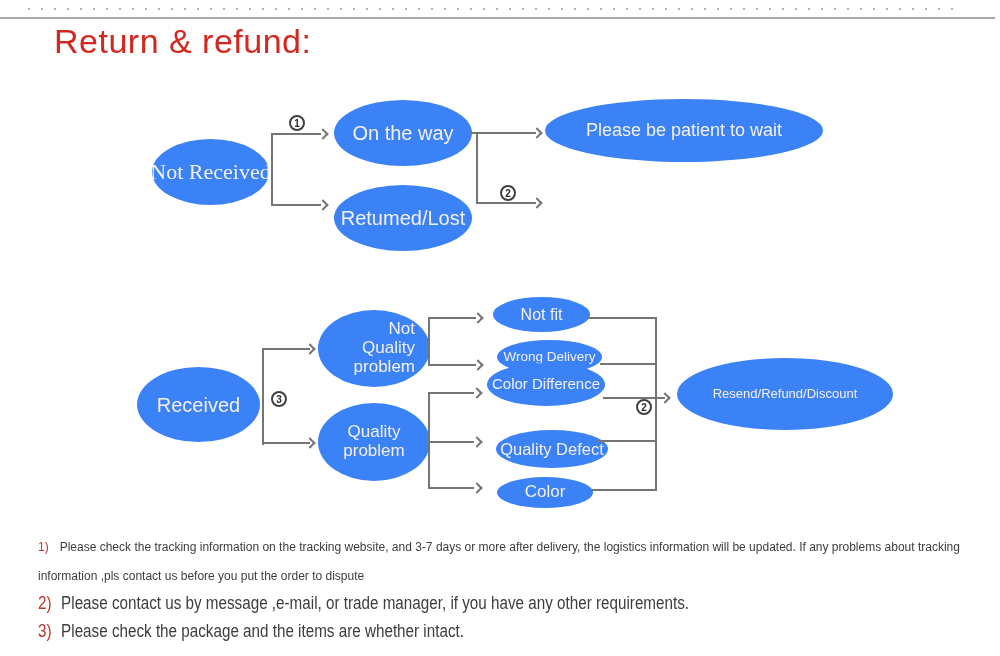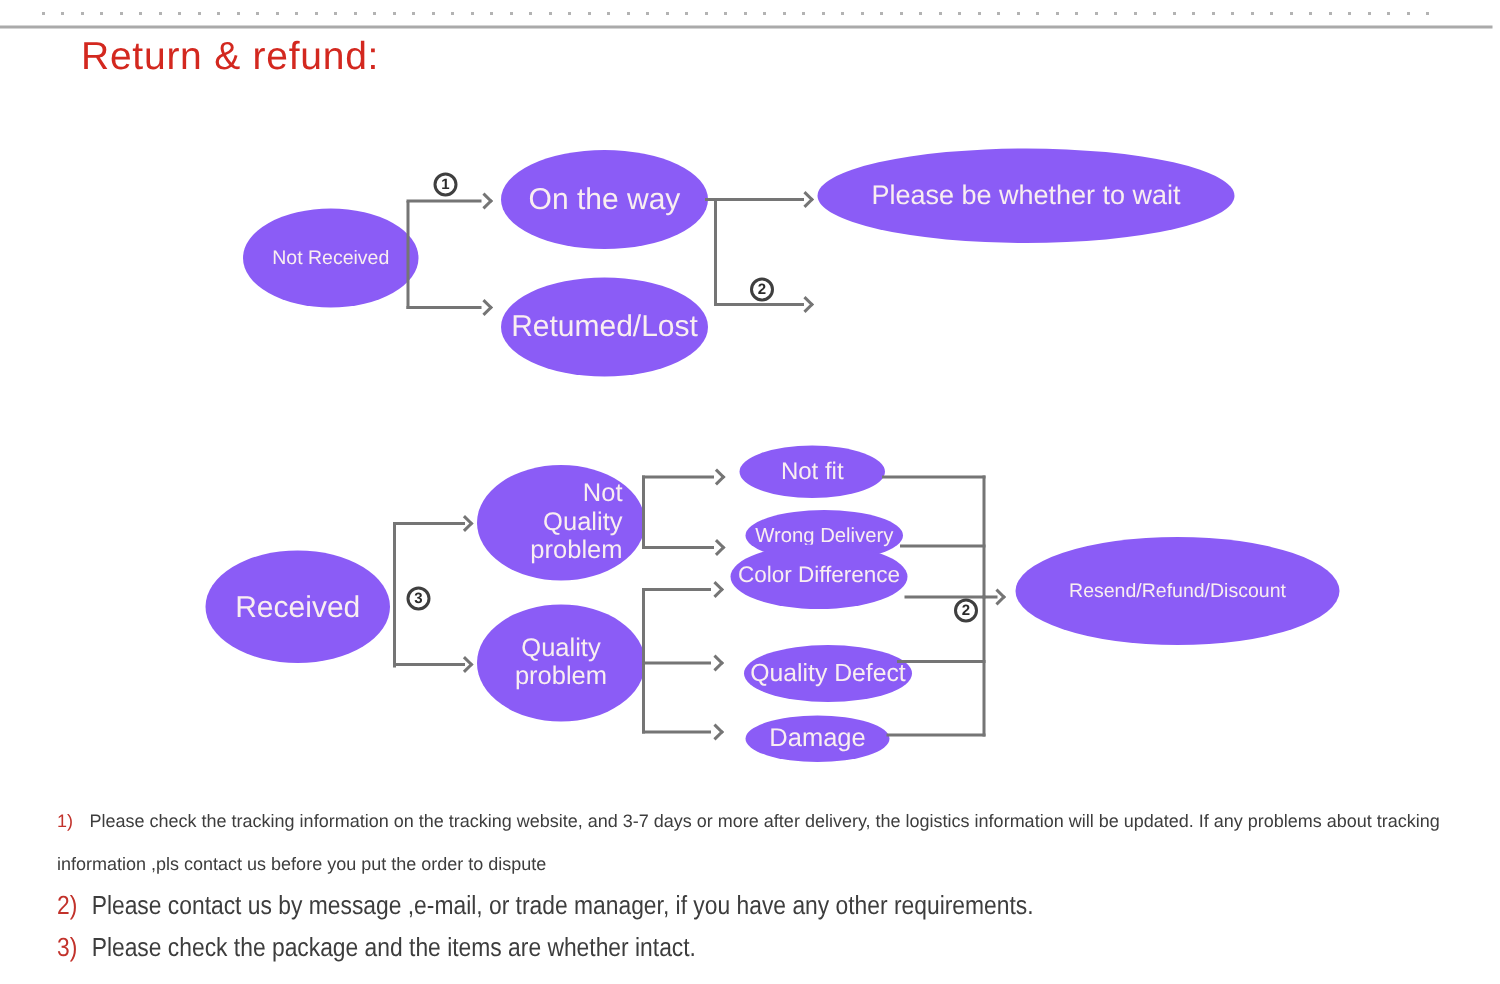--- a/index.html
+++ b/index.html
@@ -7,25 +7,25 @@
     position:relative;width:1000px;height:656px;background:#ffffff;
     font-family:"Liberation Sans",sans-serif;overflow:hidden;
   }
   .layer{position:absolute;inset:0;}
   .dotted-rule{
     position:absolute;height:2px;
     background:repeating-linear-gradient(90deg,#b3b3b3 0 2px,transparent 2px 13px);
   }
   .solid-rule{position:absolute;height:2px;background:#aaaaaa;}
   .page-title{
-    position:absolute;left:54px;top:22px;font-size:26px;font-weight:400;
+    position:absolute;left:54px;top:22px;font-size:34px;font-weight:400;
     color:#d3281f;letter-spacing:0.5px;white-space:nowrap;
   }
   .ellipse{
-    position:absolute;border-radius:50%;background:#8b5cf6;
+    position:absolute;border-radius:50%;background:#3b82f6;
     color:rgba(255,246,240,0.95);display:flex;align-items:center;justify-content:center;
     text-align:center;box-sizing:border-box;padding:0 10px;line-height:1.1;
   }
   .nowrap{white-space:nowrap;}
   .hl{position:absolute;height:2px;background:#757575;}
   .vl{position:absolute;width:2px;background:#757575;}
   .ah{
     position:absolute;width:8px;height:8px;
     border-top:2px solid #757575;border-right:2px solid #757575;
     transform:rotate(45deg);box-sizing:border-box;
@@ -47,40 +47,40 @@
 
 <div class="canvas">
 
   <div class="dotted-rule" style="left:28px;top:8px;width:928px;"></div>
   <div class="solid-rule" style="left:0;top:17px;width:995px;"></div>
 
   <div class="page-title">Return &amp; refund:</div>
 
   <div class="layer">
 
-    <div class="ellipse nowrap" style="left:162px;top:139px;width:117px;height:66px;font-size:13px;">Not Received</div>
+    <div class="ellipse nowrap" style="left:152px;top:139px;width:117px;height:66px;font-size:22px;font-family:Liberation Serif, serif;">Not Received</div>
 
     <div class="vl" style="left:271px;top:134px;height:72px;"></div>
     <div class="hl" style="left:271px;top:133px;width:50px;"></div>
     <div class="ah" style="left:319px;top:130px;"></div>
     <div class="hl" style="left:271px;top:204px;width:50px;"></div>
     <div class="ah" style="left:319px;top:201px;"></div>
     <div class="stepnum" style="left:289px;top:115px;">1</div>
 
     <div class="ellipse nowrap" style="left:334px;top:100px;width:138px;height:66px;font-size:20px;">On the way</div>
     <div class="ellipse nowrap" style="left:334px;top:185px;width:138px;height:66px;font-size:20px;">Retumed/Lost</div>
 
     <div class="hl" style="left:470px;top:132px;width:66px;"></div>
     <div class="ah" style="left:533px;top:129px;"></div>
     <div class="vl" style="left:476px;top:132px;height:72px;"></div>
     <div class="hl" style="left:476px;top:202px;width:60px;"></div>
     <div class="ah" style="left:533px;top:199px;"></div>
     <div class="stepnum" style="left:500px;top:185px;">2</div>
 
-    <div class="ellipse nowrap" style="left:545px;top:99px;width:278px;height:63px;font-size:18px;">Please be whether to wait</div>
+    <div class="ellipse nowrap" style="left:545px;top:99px;width:278px;height:63px;font-size:18px;">Please be patient to wait</div>
   </div>
 
   <div class="layer">
 
     <div class="ellipse nowrap" style="left:137px;top:367px;width:123px;height:75px;font-size:20px;">Received</div>
 
     <div class="vl" style="left:262px;top:349px;height:96px;"></div>
     <div class="hl" style="left:262px;top:348px;width:48px;"></div>
     <div class="ah" style="left:306px;top:345px;"></div>
     <div class="hl" style="left:262px;top:442px;width:48px;"></div>
@@ -101,21 +101,21 @@
     <div class="ah" style="left:473px;top:389px;"></div>
     <div class="hl" style="left:428px;top:441px;width:46px;"></div>
     <div class="ah" style="left:473px;top:438px;"></div>
     <div class="hl" style="left:428px;top:487px;width:46px;"></div>
     <div class="ah" style="left:473px;top:484px;"></div>
 
     <div class="ellipse nowrap" style="left:493px;top:297px;width:97px;height:35px;font-size:16px;">Not fit</div>
     <div class="ellipse nowrap" style="left:497px;top:340px;width:105px;height:34px;font-size:13.5px;">Wrong Delivery</div>
     <div class="ellipse nowrap" style="left:487px;top:363px;width:118px;height:43px;font-size:15px;text-align:center;">Color Difference</div>
     <div class="ellipse nowrap" style="left:496px;top:430px;width:112px;height:38px;font-size:16.5px;">Quality Defect</div>
-    <div class="ellipse nowrap" style="left:497px;top:477px;width:96px;height:31px;font-size:17px;">Damage</div>
+    <div class="ellipse nowrap" style="left:497px;top:477px;width:96px;height:31px;font-size:17px;">Color</div>
 
     <div class="hl" style="left:588px;top:317px;width:69px;"></div>
     <div class="hl" style="left:600px;top:363px;width:57px;"></div>
     <div class="hl" style="left:603px;top:397px;width:54px;"></div>
     <div class="hl" style="left:598px;top:440px;width:59px;"></div>
     <div class="hl" style="left:591px;top:489px;width:66px;"></div>
     <div class="vl" style="left:655px;top:317px;height:174px;"></div>
     <div class="hl" style="left:655px;top:397px;width:10px;"></div>
     <div class="ah" style="left:661px;top:394px;"></div>
     <div class="stepnum" style="left:636px;top:399px;">2</div>

